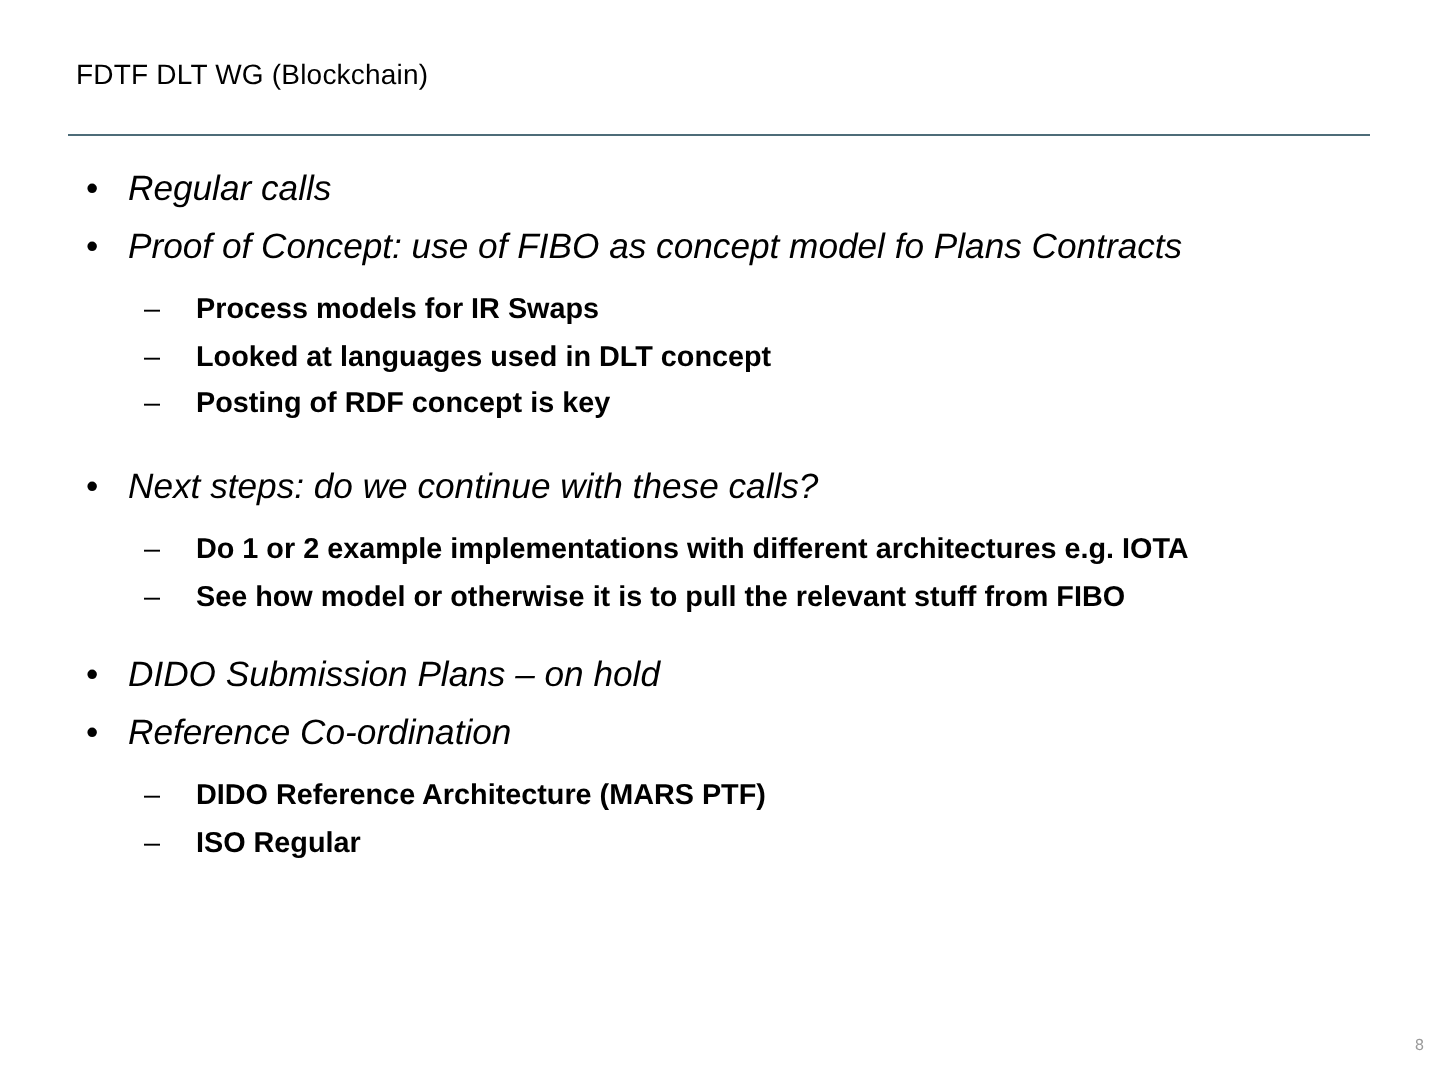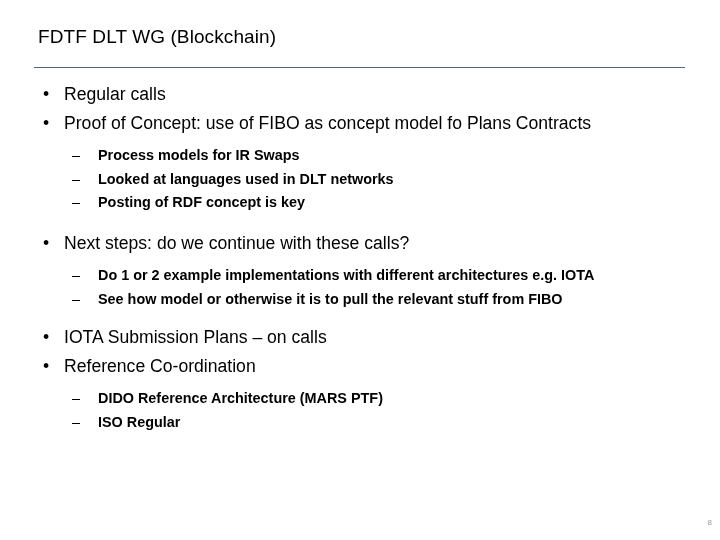--- a/index.html
+++ b/index.html
@@ -25,21 +25,21 @@
   }
 
   
   .title-block {
     position: absolute;
     left: 34px;
     top: 24px;
     width: 652px;
   }
   .slide-title {
-    font-size: 19px;
+    font-size: 14px;
     line-height: 26px;
     font-weight: normal;
     letter-spacing: 0.1px;
     color: #000000;
     margin: 0 0 17px 4px;
     white-space: nowrap;
   }
   .title-rule {
     margin-top: 7px;
     width: 651px;
@@ -71,20 +71,21 @@
   }
   li.lvl1 > .bullet-mark {
     position: absolute;
     left: 9px;
     top: 0;
     font-size: 17.6px;
     line-height: 28.5px;
   }
   li.lvl1 > .li-text {
     display: block;
+    font-style: italic;
   }
 
   
   li.lvl2 {
     position: relative;
     padding-left: 26px;
     font-size: 14.4px;
     line-height: 23.5px;
     margin: 0;
   }
@@ -145,21 +146,21 @@
 
       <div class="gap-sm"></div>
 
       <ul class="sub">
         <li class="lvl2">
           <span class="bullet-mark">–</span>
           <span class="li-text">Process models for IR Swaps</span>
         </li>
         <li class="lvl2">
           <span class="bullet-mark">–</span>
-          <span class="li-text">Looked at languages used in DLT networks</span>
+          <span class="li-text">Looked at languages used in DLT concept</span>
         </li>
         <li class="lvl2">
           <span class="bullet-mark">–</span>
           <span class="li-text">Posting of RDF concept is key</span>
         </li>
       </ul>
 
       <div class="gap-lg"></div>
 
       <li class="lvl1">
@@ -177,21 +178,21 @@
         <li class="lvl2">
           <span class="bullet-mark">–</span>
           <span class="li-text">See how model or otherwise it is to pull  the relevant stuff from FIBO</span>
         </li>
       </ul>
 
       <div class="gap-md"></div>
 
       <li class="lvl1">
         <span class="bullet-mark">•</span>
-        <span class="li-text">IOTA Submission Plans – on calls</span>
+        <span class="li-text">DIDO Submission Plans – on hold</span>
       </li>
 
       <li class="lvl1">
         <span class="bullet-mark">•</span>
         <span class="li-text">Reference Co-ordination</span>
       </li>
 
       <div class="gap-sm"></div>
 
       <ul class="sub">

